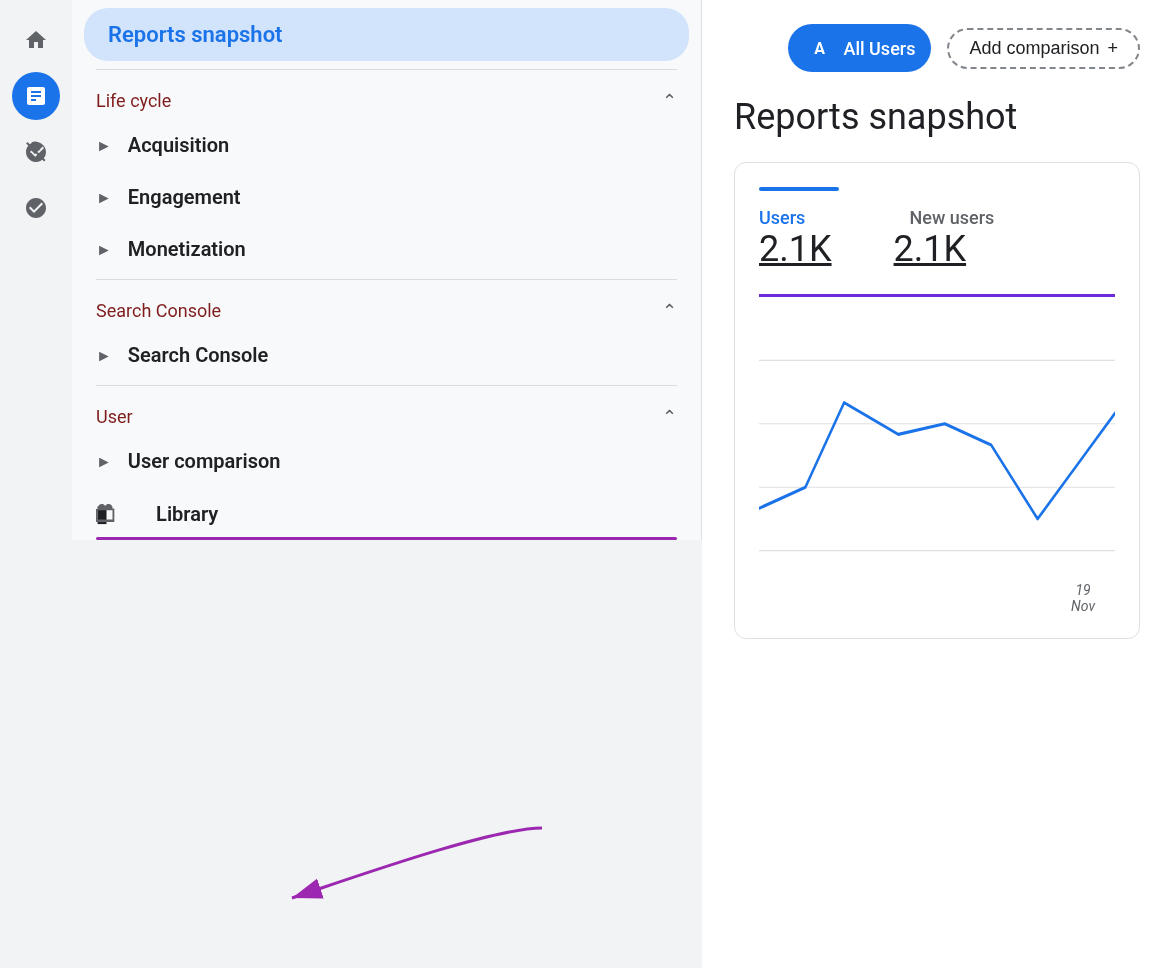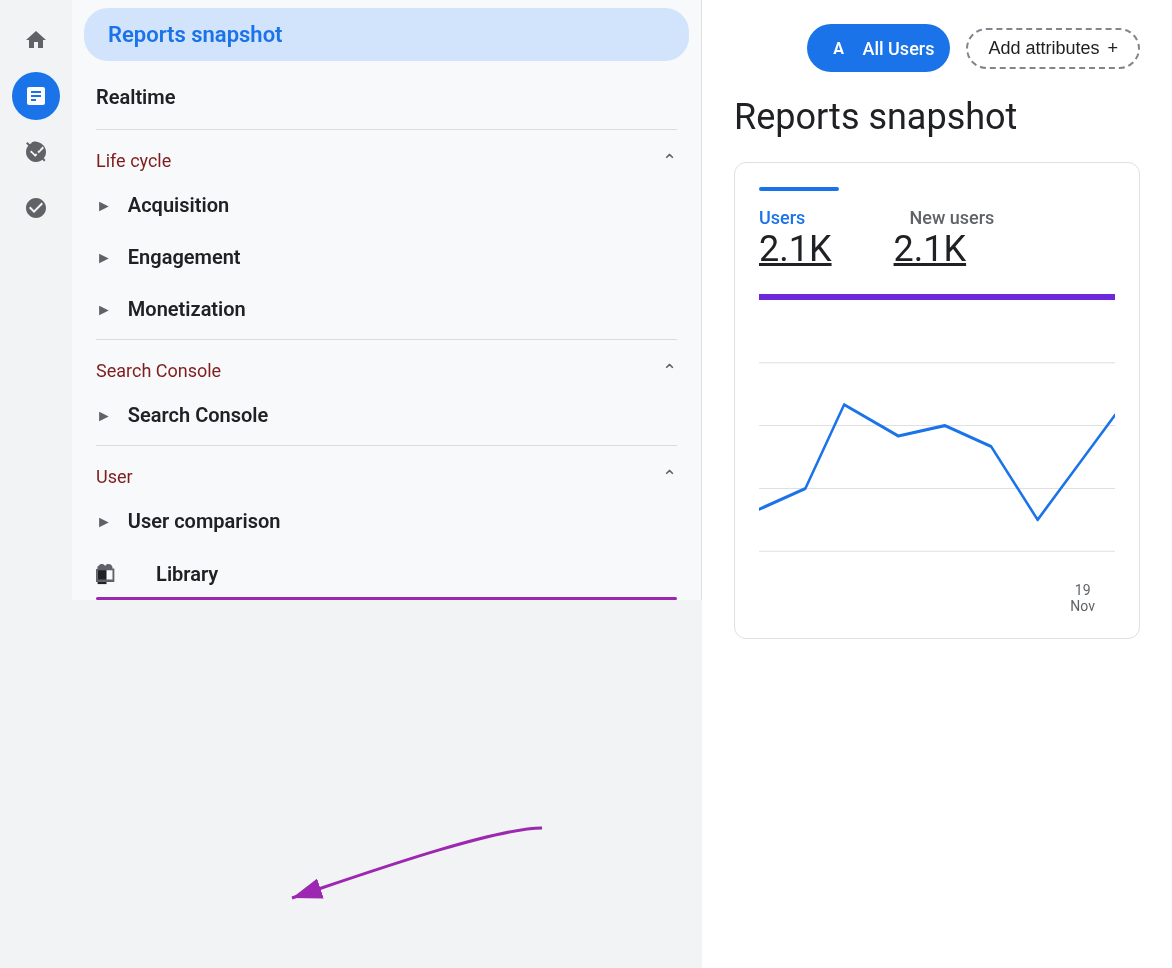--- a/index.html
+++ b/index.html
@@ -216,21 +216,22 @@
       font-size: 36px;
       font-weight: 400;
       color: #202124;
       text-decoration: underline;
     }
 
     
     .chart-area {
       position: relative;
       height: 320px;
-      border-top: 6px solid #6d28d9;
+      border-top: 3px solid #6d28d9;
+      font-style: italic;
     }
 
     .chart-svg {
       width: 100%;
       height: 100%;
     }
 
     
     .grid-line {
       stroke: #e0e0e0;
@@ -268,23 +269,20 @@
   </div>
 </div>
 
 <div class="nav-sidebar-wrapper">
   <div class="nav-sidebar">
 
     <div class="nav-active-item">
       <span>Reports snapshot</span>
     </div>
 
-    <div class="nav-simple-item">
-      <span>Realtime</span>
-    </div>
 
     <div class="nav-divider"></div>
 
     <div class="nav-section-header">
       <span>Life cycle</span>
       <span class="chevron">⌃</span>
     </div>
 
     <div class="nav-sub-item">
       <span class="arrow">►</span>
@@ -350,21 +348,21 @@
 <div class="main-content">
 
   <div class="main-header" style="justify-content: flex-end;">
     <div class="all-users-badge">
       <div class="all-users-avatar">
         <span>A</span>
       </div>
       <span>All Users</span>
     </div>
     <button class="add-comparison-btn">
-      <span>Add attributes</span>
+      <span>Add comparison</span>
       <span style="font-size:18px; font-weight:400;">+</span>
     </button>
   </div>
 
   <h1 class="page-title">Reports snapshot</h1>
 
   <div class="chart-card">
 
     <div style="height:4px; width:80px; background:#1a73e8; border-radius:2px; margin-bottom: 16px;"></div>
 

